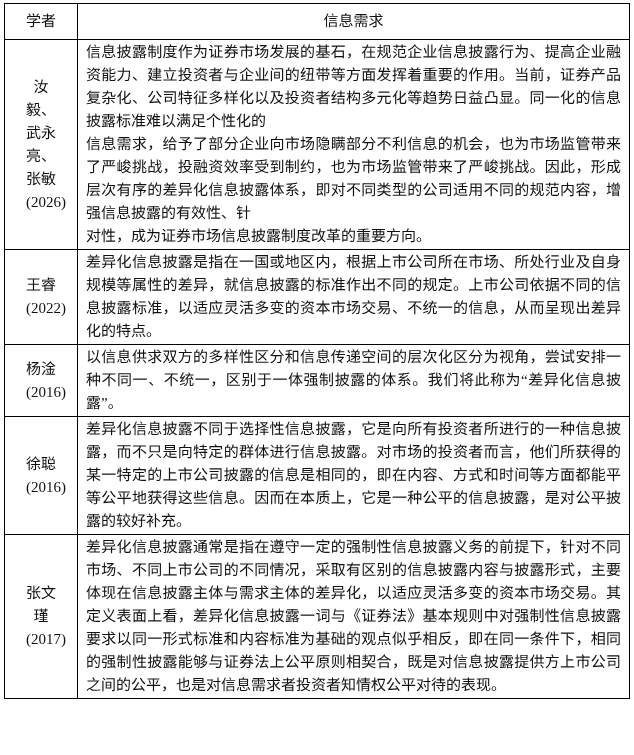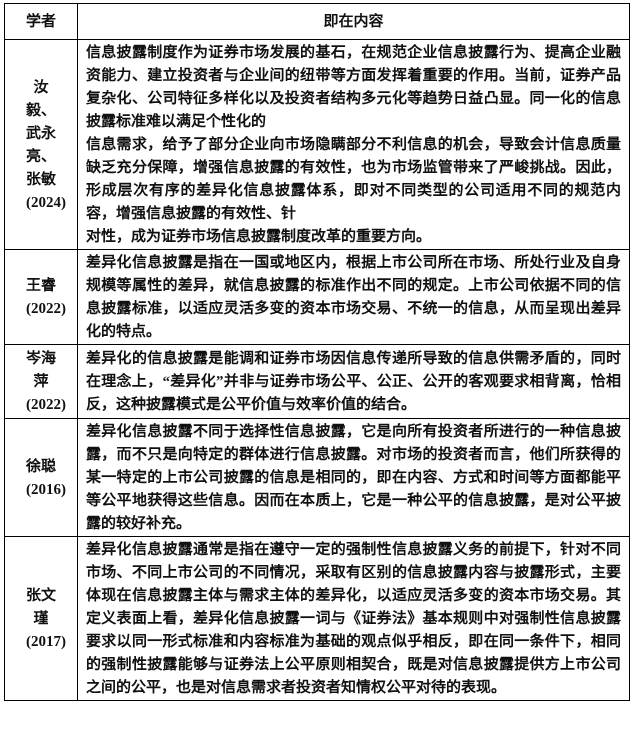--- a/index.html
+++ b/index.html
@@ -19,21 +19,21 @@
     table-layout: fixed;
     width: 625px;
     margin: 3px 0 0 4px;
     background: #ffffff;
   }
   .doc-table th,
   .doc-table td {
     border: 1px solid #000000;
     font-size: 15px;
     line-height: 23px;
-    font-weight: bold;
+    font-weight: normal;
   }
   .col-scholar { width: 73px; }
   .col-concept { width: 552px; }
   th.header-cell {
     text-align: center;
     padding: 6px 2px;
   }
   td.scholar-cell {
     text-align: center;
     vertical-align: middle;
@@ -59,51 +59,51 @@
 <body>
 
 <table class="doc-table">
   <colgroup>
     <col class="col-scholar">
     <col class="col-concept">
   </colgroup>
   <thead>
     <tr>
       <th class="header-cell">学者</th>
-      <th class="header-cell">即在内容</th>
+      <th class="header-cell">信息需求</th>
     </tr>
   </thead>
   <tbody>
     <tr>
       <td class="scholar-cell">
         <span class="scholar-name">汝毅、武永亮、张敏</span>
-        <span class="scholar-year">(2024)</span>
+        <span class="scholar-year">(2026)</span>
       </td>
       <td class="concept-cell">
         <div class="concept-text">信息披露制度作为证券市场发展的基石，在规范企业信息披露行为、提高企业融资能力、建立投资者与企业间的纽带等方面发挥着重要的作用。当前，证券产品复杂化、公司特征多样化以及投资者结构多元化等趋势日益凸显。同一化的信息披露标准难以满足个性化的
-信息需求，给予了部分企业向市场隐瞒部分不利信息的机会，导致会计信息质量缺乏充分保障，增强信息披露的有效性，也为市场监管带来了严峻挑战。因此，形成层次有序的差异化信息披露体系，即对不同类型的公司适用不同的规范内容，增强信息披露的有效性、针
+信息需求，给予了部分企业向市场隐瞒部分不利信息的机会，也为市场监管带来了严峻挑战，投融资效率受到制约，也为市场监管带来了严峻挑战。因此，形成层次有序的差异化信息披露体系，即对不同类型的公司适用不同的规范内容，增强信息披露的有效性、针
 对性，成为证券市场信息披露制度改革的重要方向。</div>
       </td>
     </tr>
     <tr>
       <td class="scholar-cell">
         <span class="scholar-name">王睿</span>
         <span class="scholar-year">(2022)</span>
       </td>
       <td class="concept-cell">
         <div class="concept-text">差异化信息披露是指在一国或地区内，根据上市公司所在市场、所处行业及自身规模等属性的差异，就信息披露的标准作出不同的规定。上市公司依据不同的信息披露标准，以适应灵活多变的资本市场交易、不统一的信息，从而呈现出差异化的特点。</div>
       </td>
     </tr>
     <tr>
       <td class="scholar-cell">
-        <span class="scholar-name">岑海萍</span>
-        <span class="scholar-year">(2022)</span>
+        <span class="scholar-name">杨淦</span>
+        <span class="scholar-year">(2016)</span>
       </td>
       <td class="concept-cell">
-        <div class="concept-text">差异化的信息披露是能调和证券市场因信息传递所导致的信息供需矛盾的，同时在理念上，“差异化”并非与证券市场公平、公正、公开的客观要求相背离，恰相反，这种披露模式是公平价值与效率价值的结合。</div>
+        <div class="concept-text">以信息供求双方的多样性区分和信息传递空间的层次化区分为视角，尝试安排一种不同一、不统一，区别于一体强制披露的体系。我们将此称为“差异化信息披露”。</div>
       </td>
     </tr>
     <tr>
       <td class="scholar-cell">
         <span class="scholar-name">徐聪</span>
         <span class="scholar-year">(2016)</span>
       </td>
       <td class="concept-cell">
         <div class="concept-text">差异化信息披露不同于选择性信息披露，它是向所有投资者所进行的一种信息披露，而不只是向特定的群体进行信息披露。对市场的投资者而言，他们所获得的某一特定的上市公司披露的信息是相同的，即在内容、方式和时间等方面都能平等公平地获得这些信息。因而在本质上，它是一种公平的信息披露，是对公平披露的较好补充。</div>
       </td>

